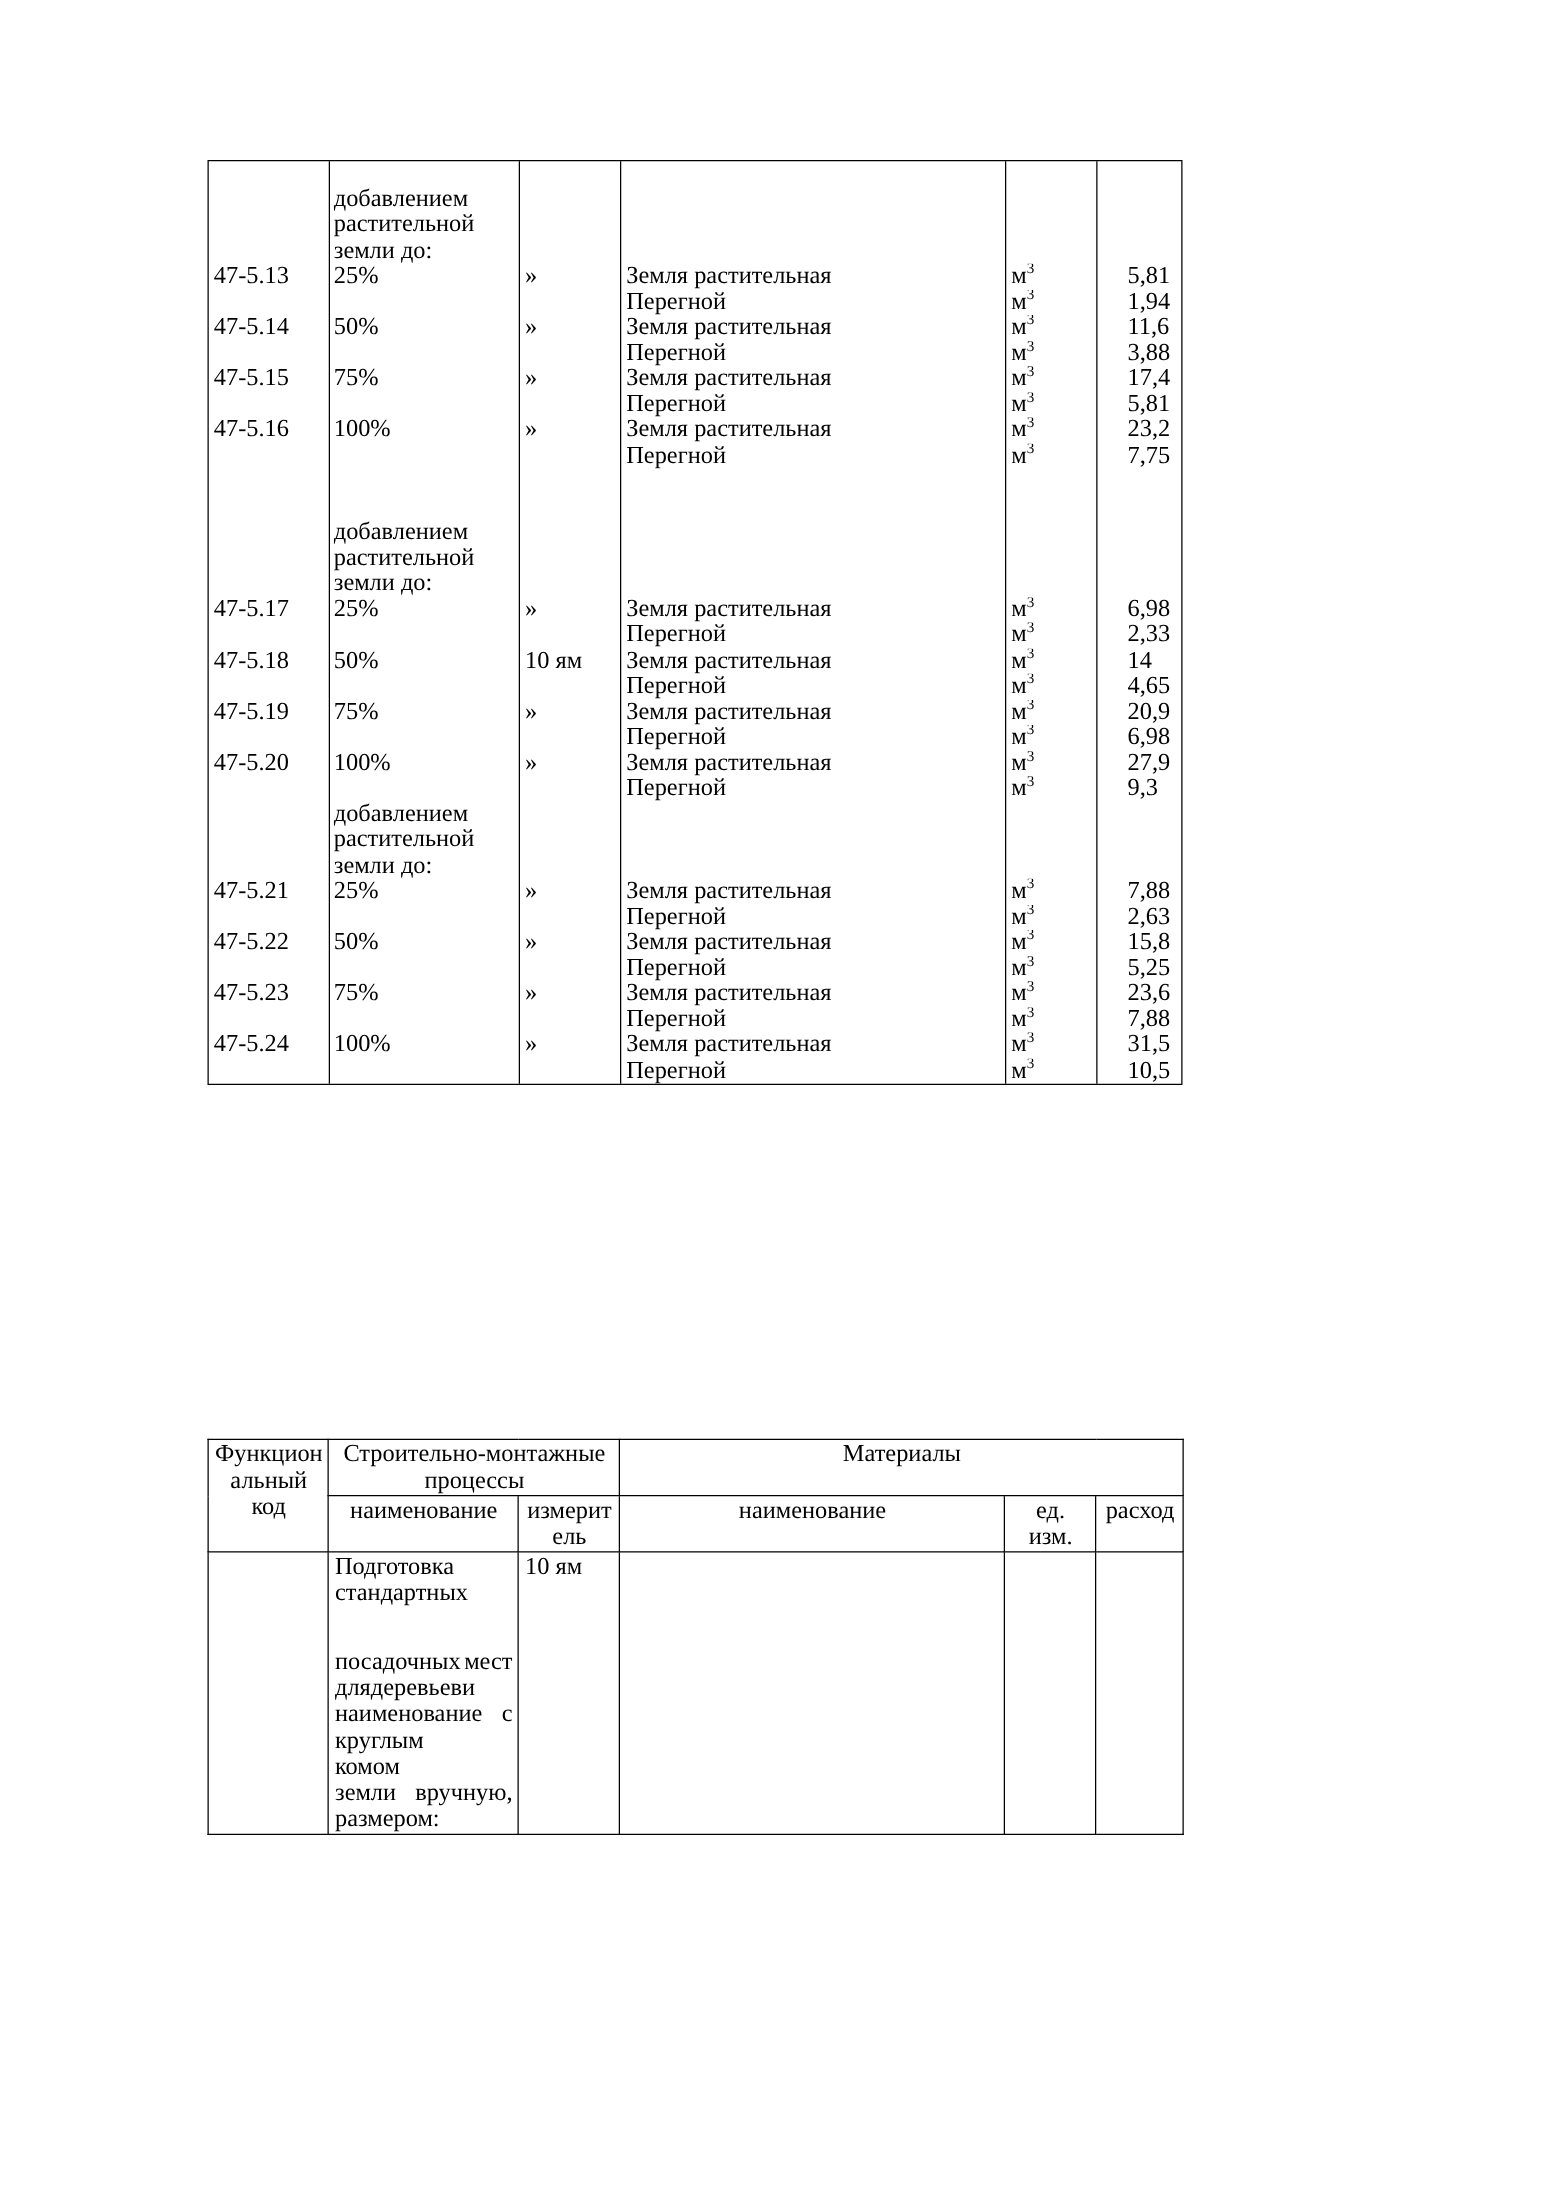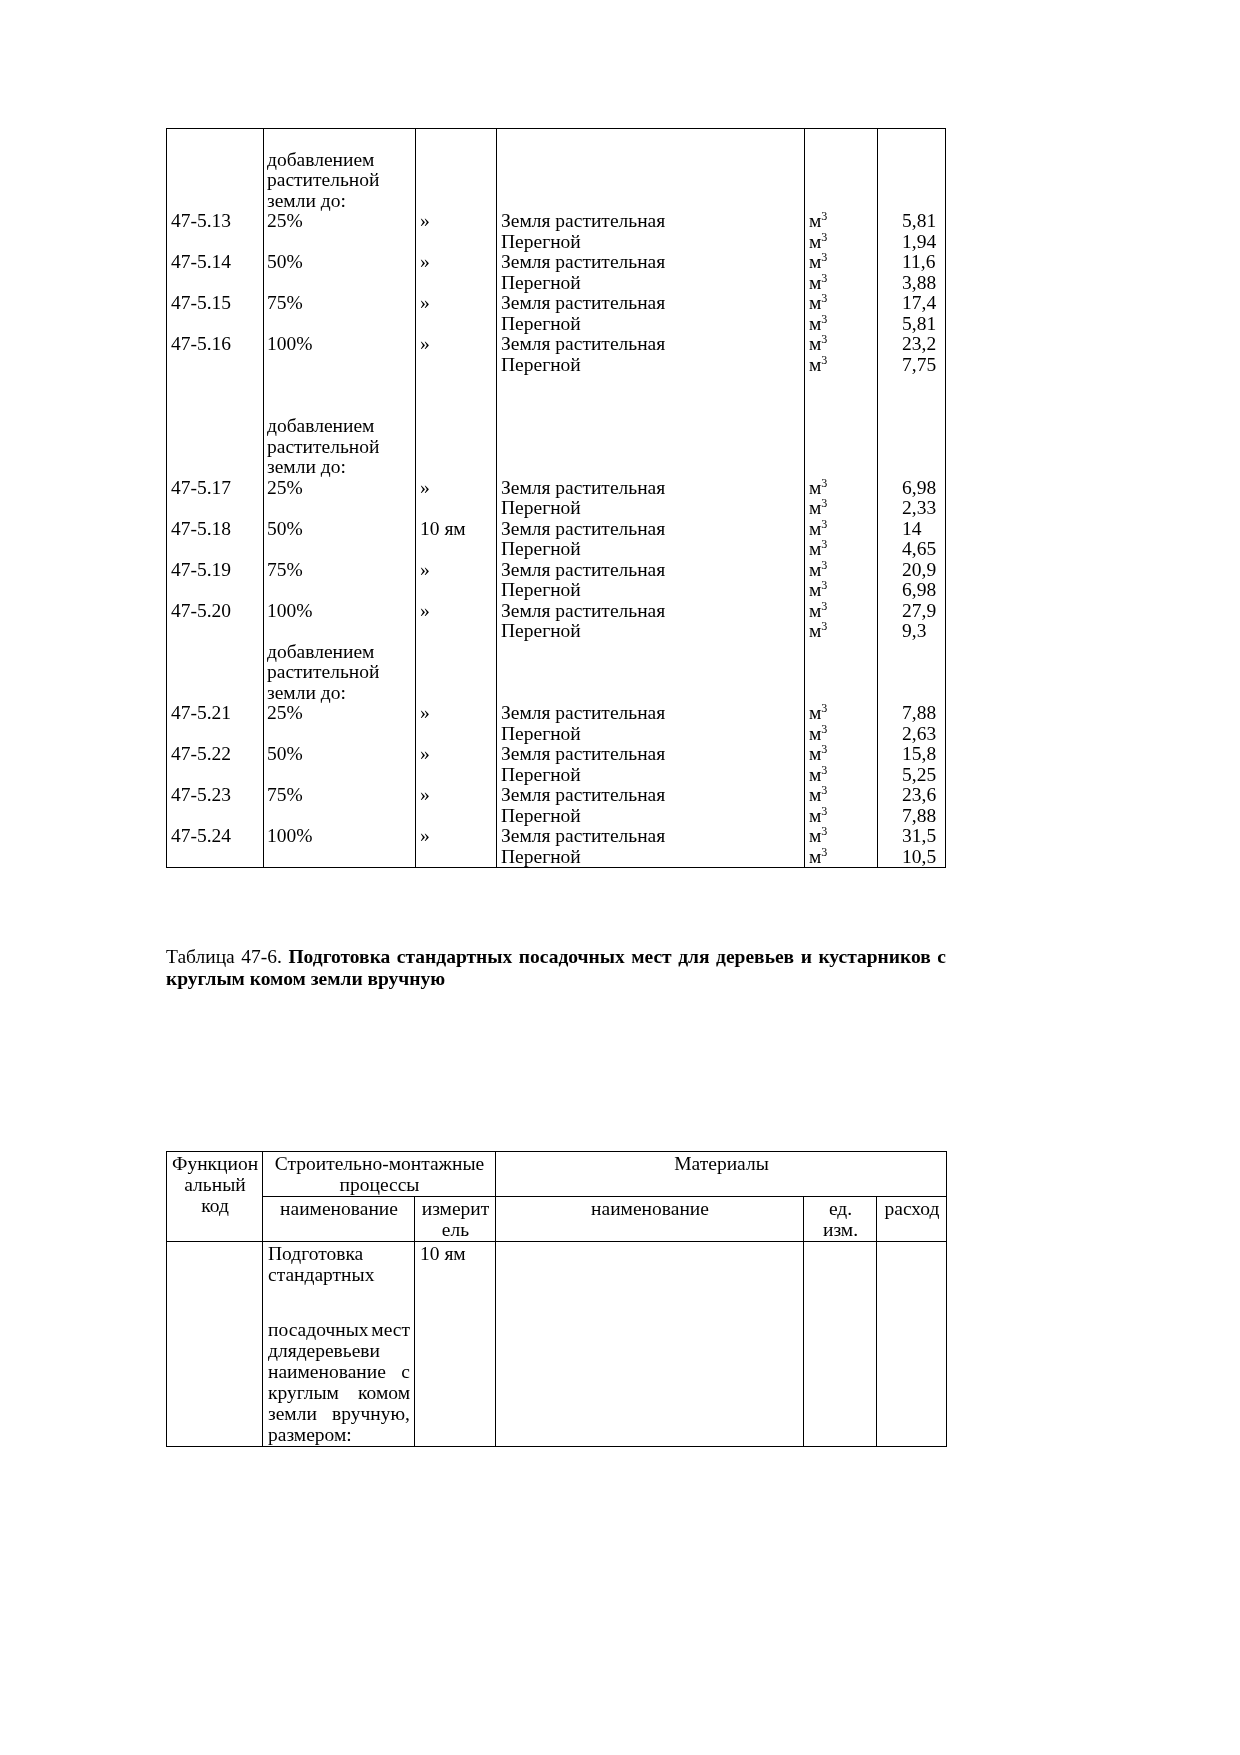--- a/index.html
+++ b/index.html
@@ -344,24 +344,20 @@
           </div>
           <div class="rowline">
             <div class="cell c-mat">Перегной</div>
             <div class="cell c-unit">м<sup>3</sup></div>
             <div class="cell c-val">10,5</div>
           </div>
         </div>
     </div>
   </div>
 
-  <div class="caption">
-    <span class="lead">Таблица 47-6.</span>
-    <span class="bold">Подготовка стандартных посадочных мест для деревьев и кустарников с круглым комом земли вручную</span>
-  </div>
 
 
   <div class="tbl-wrap-2">
     <table class="t2">
       <colgroup>
         <col style="width:96px">
         <col style="width:152px">
         <col style="width:81px">
         <col style="width:308px">
         <col style="width:73px">
@@ -403,21 +399,21 @@
               </div>
             <div class="hy" style="display: flex; justify-content: flex-start;">
                 <span>для</span>
                 <span>деревьев</span>
                 <span>и</span>
               </div>
             <div class="hy" style="display: flex; justify-content: space-between;">
                 <span>наименование</span>
                 <span>с</span>
               </div>
-            <div class="hy" style="display: flex; justify-content: space-between;">
+            <div class="hy" style="display: flex; justify-content: space-between; flex-direction: column;">
                 <span>круглым</span>
                 <span>комом</span>
               </div>
             <div class="hy" style="display: flex; justify-content: space-between;">
                 <span>земли</span>
                 <span>вручную,</span>
               </div>
             <div class="hy">размером:</div>
           </td>
           <td>10 ям</td>

